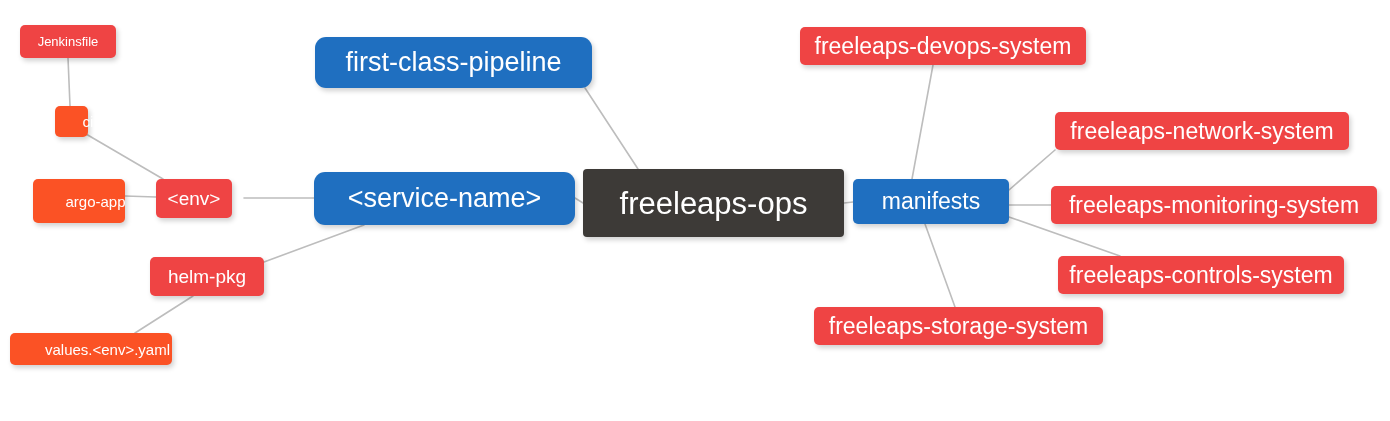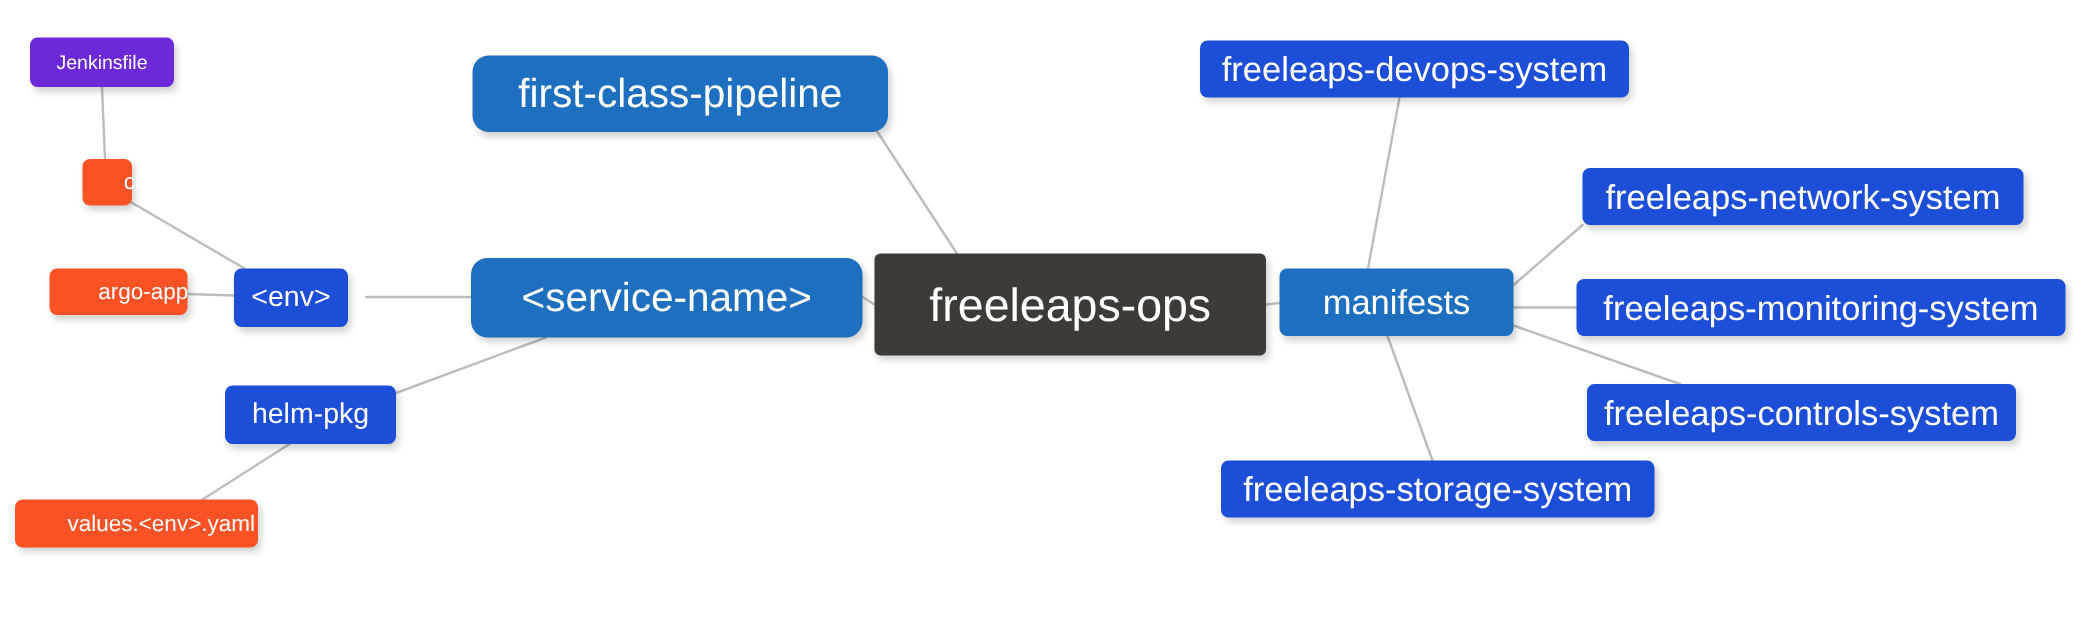--- a/index.html
+++ b/index.html
@@ -48,28 +48,28 @@
   }
   .node-root {
     background: #3d3a37;
     font-size: 31px;
     border-radius: 4px;
   }
   .node-blue {
     background: #1f6fc0;
   }
   .node-green {
-    background: #1d4ed8;
+    background: #ef4444;
   }
   .node-red {
     background: #fb5225;
     padding-left: 33px;
   }
   .node-orange {
-    background: #6d28d9;
+    background: #ef4444;
   }
   .size-xl { font-size: 31px; }
   .size-lg { font-size: 27px; border-radius: 11px; }
   .size-md { font-size: 23px; }
   .size-sm { font-size: 19px; }
   .size-xs { font-size: 15px; }
   .size-xxs { font-size: 13px; }
 </style>
 </head>
 <body>
@@ -106,21 +106,21 @@
       </div>
       <div class="node node-green size-sm" style="left: 156px; top: 179px; width: 76px; height: 39px;">
         <span>&lt;env&gt;</span>
       </div>
       <div class="node node-green size-sm" style="left: 150px; top: 257px; width: 114px; height: 39px;">
         <span>helm-pkg</span>
       </div>
       <div class="node node-red size-xs" style="left: 55px; top: 106px; width: 31px; height: 31px;">
         <span>ci</span>
       </div>
-      <div class="node node-red size-xs" style="left: 33px; top: 179px; width: 92px; height: 31px;">
+      <div class="node node-red size-xs" style="left: 33px; top: 179px; width: 92px; height: 44px;">
         <span>argo-app</span>
       </div>
       <div class="node node-red size-xs" style="left: 10px; top: 333px; width: 162px; height: 32px;">
         <span>values.&lt;env&gt;.yaml</span>
       </div>
       <div class="node node-orange size-xxs" style="left: 20px; top: 25px; width: 96px; height: 33px;">
         <span>Jenkinsfile</span>
       </div>
       <div class="node node-green size-md" style="left: 800px; top: 27px; width: 286px; height: 38px;">
         <span>freeleaps-devops-system</span>

